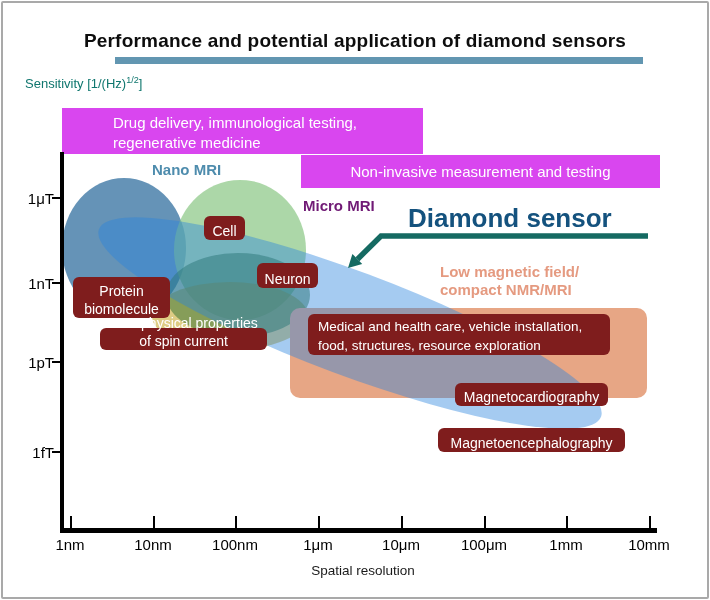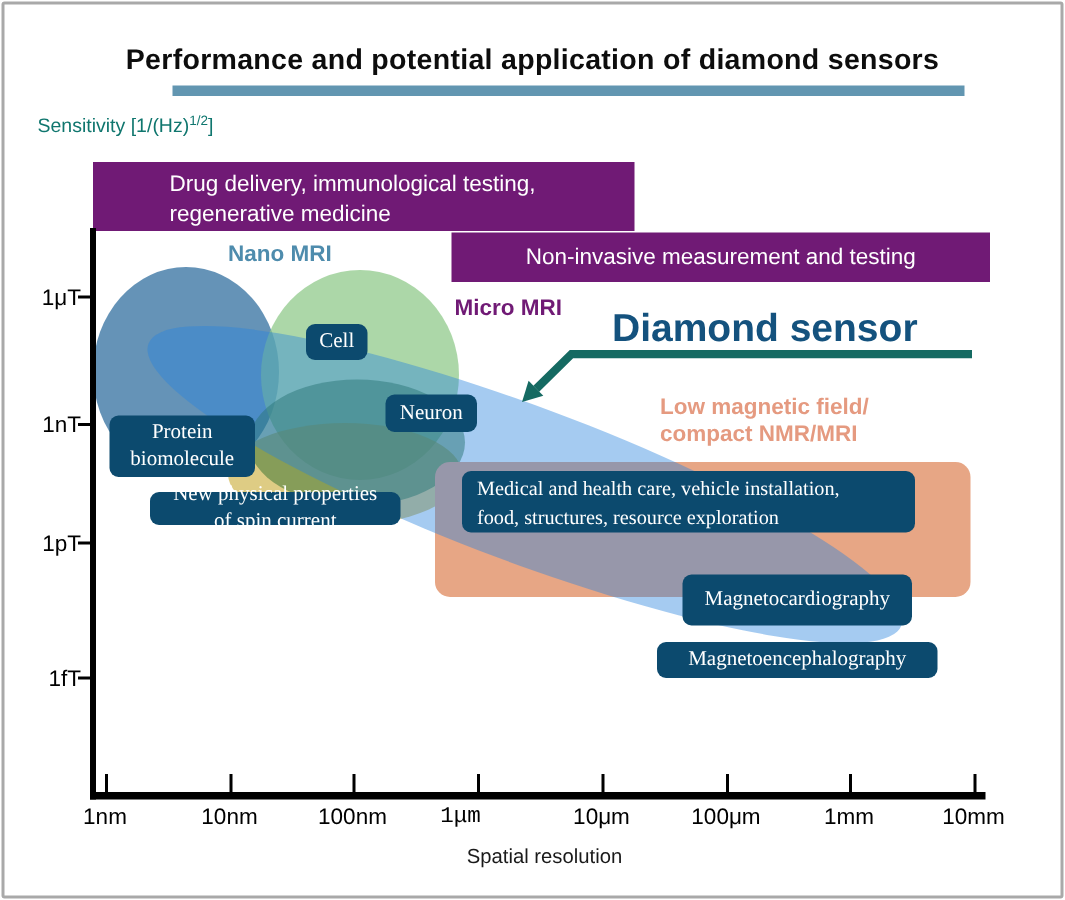--- a/index.html
+++ b/index.html
@@ -30,42 +30,42 @@
   
   .y-axis{left:60px;top:152px;width:4px;height:381px;background:#000;z-index:20;}
   .x-axis{left:60px;top:528px;width:597px;height:5px;background:#000;z-index:20;}
   .xtick{top:516px;width:2px;height:12px;background:#000;z-index:20;}
   .ytick{left:52px;width:10px;height:2px;background:#000;z-index:20;}
   .ylab{width:42px;text-align:right;font-size:15px;color:#000;z-index:20;}
   .xlab{top:536px;width:80px;text-align:center;font-size:15px;color:#000;z-index:20;}
   .x-axis-title{left:0;top:563px;width:726px;text-align:center;font-size:13.5px;color:#1a1a1a;}
 
   
-  .banner{background:#701a75;color:#fff;z-index:15;}
+  .banner{background:#d946ef;color:#fff;z-index:15;}
   .banner-drug{left:62px;top:108px;width:361px;height:46px;font-size:15px;line-height:19.5px;padding-top:5px;box-sizing:border-box;}
   .banner-drug .bl{display:block;margin-left:51px;}
   .banner-noninv{left:301px;top:155px;width:359px;height:33px;font-size:15px;line-height:33px;text-align:center;}
 
   
   .region-label{font-weight:bold;z-index:25;}
   .nano-label{left:152px;top:161px;font-size:15px;color:#4e8cad;}
   .micro-label{left:303px;top:197px;font-size:15px;color:#701a75;}
   .diamond-label{left:408px;top:203px;font-size:26px;color:#14527e;}
   .lowfield-label{left:440px;top:263px;width:205px;text-align:left;font-size:15px;line-height:18px;color:#e59a80;}
 
   
-  .callout{position:absolute;background:#0c4a6e;color:#fff;border-radius:6px;z-index:30;
-           font-size:14px;line-height:18px;display:flex;flex-direction:column;justify-content:center;
-           text-align:center;box-sizing:border-box;font-family:Liberation Serif, serif;}
+  .callout{position:absolute;background:#7f1d1d;color:#fff;border-radius:6px;z-index:30;
+           font-size:14px;line-height:18px;display:flex;flex-direction:column;justify-content:flex-end;
+           text-align:center;box-sizing:border-box;}
   .co-cell{left:204px;top:216px;width:41px;height:24px;}
   .co-protein{left:73px;top:277px;width:97px;height:41px;}
   .co-neuron{left:257px;top:263px;width:61px;height:25px;}
   .co-spin{left:100px;top:328px;width:167px;height:22px;}
   .co-medical{left:308px;top:314px;width:302px;height:41px;text-align:left;padding-left:10px;font-size:13.5px;line-height:19px;}
-  .co-mcg{left:455px;top:383px;width:153px;height:34px;}
+  .co-mcg{left:455px;top:383px;width:153px;height:23px;}
   .co-meg{left:438px;top:428px;width:187px;height:24px;}
 
   .arrow-svg{left:340px;top:228px;z-index:24;}
 </style>
 </head>
 <body>
 
 <div class="outer-frame"></div>
 
 <div class="abs fig-title">Performance and potential application of diamond sensors</div>
@@ -98,21 +98,21 @@
 <div class="abs xtick" style="left:235px;"></div>
 <div class="abs xtick" style="left:318px;"></div>
 <div class="abs xtick" style="left:401px;"></div>
 <div class="abs xtick" style="left:484px;"></div>
 <div class="abs xtick" style="left:566px;"></div>
 <div class="abs xtick" style="left:649px;"></div>
 
 <div class="abs xlab" style="left:30px;">1nm</div>
 <div class="abs xlab" style="left:113px;">10nm</div>
 <div class="abs xlab" style="left:195px;">100nm</div>
-<div class="abs xlab" style="left:267px;font-family:Liberation Mono, monospace;">1μm</div>
+<div class="abs xlab" style="left:278px;">1μm</div>
 <div class="abs xlab" style="left:361px;">10μm</div>
 <div class="abs xlab" style="left:444px;">100μm</div>
 <div class="abs xlab" style="left:526px;">1mm</div>
 <div class="abs xlab" style="left:609px;">10mm</div>
 
 <div class="abs x-axis-title">Spatial resolution</div>
 
 <div class="abs banner banner-drug">
   <span class="bl">Drug delivery, immunological testing,</span>
   <span class="bl">regenerative medicine</span>

